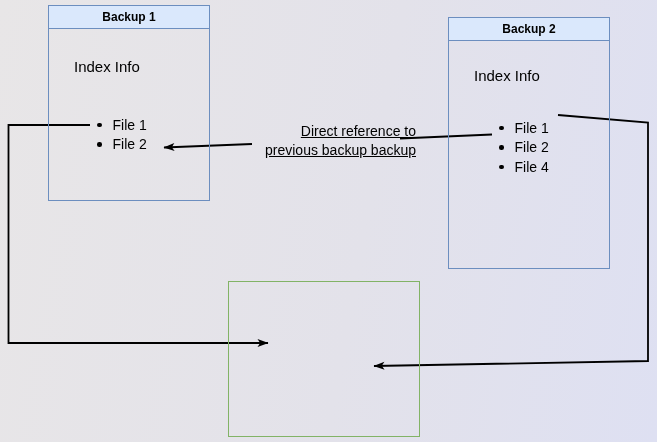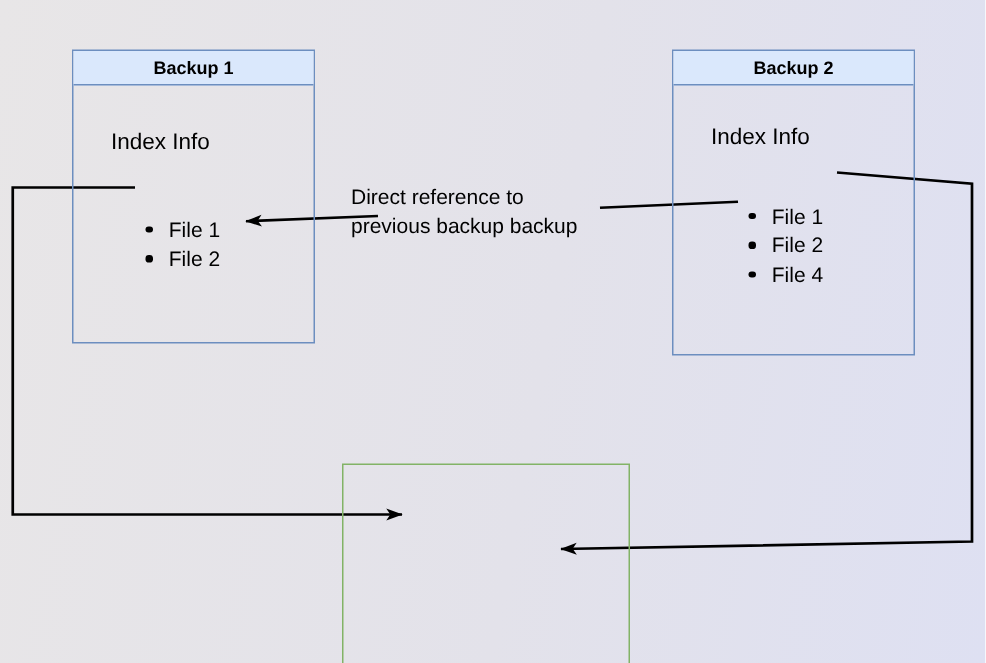--- a/index.html
+++ b/index.html
@@ -25,21 +25,20 @@
   }
   .arrows path {
     fill: none;
     stroke: var(--line, #000);
     stroke-width: 1.8;
   }
   .box {
     position: absolute;
     border: 1.5px solid;
     box-sizing: border-box;
-    margin-top: 28px;
   }
   .box.blue  { border-color: var(--blue-stroke, #6c8ebf); }
   .box.green { border-color: var(--green-stroke, #82b366); }
   .box-header {
     height: 23px;
     display: flex;
     align-items: center;
     justify-content: center;
     font-weight: bold;
     font-size: 12px;
@@ -74,23 +73,24 @@
     height: 4.5px;
     border-radius: 50%;
     background: #000;
     margin-right: 11px;
   }
   .annotation {
     position: absolute;
     left: 234px;
     top: 122px;
     width: 182px;
-    text-align: left;
+    text-align: right;
     font-size: 14px;
     line-height: 19px;
+    text-decoration: underline;
   }
 </style>
 </head>
 <body>
 
 <div class="canvas">
 
   <svg class="arrows" viewBox="0 0 657 442">
     <defs>
       <marker id="ah" viewBox="0 0 12 9" refX="11" refY="4.5" markerWidth="12" markerHeight="9" orient="auto" markerUnits="userSpaceOnUse">
@@ -113,21 +113,21 @@
         <span class="dot"></span>
         <span>File 1</span>
       </li>
       <li>
         <span class="dot"></span>
         <span>File 2</span>
       </li>
     </ul>
   </div>
 
-  <div class="box blue" style="left:448px; top:5px; width:162px; height:204px;">
+  <div class="box blue" style="left:448px; top:17px; width:162px; height:252px;">
     <div class="box-header">
       <span>Backup 2</span>
     </div>
     <div class="subtitle" style="left:25px; top:49px;">Index Info</div>
     <ul class="filelist" style="left:50px; top:100px;">
       <li>
         <span class="dot"></span>
         <span>File 1</span>
       </li>
       <li>

